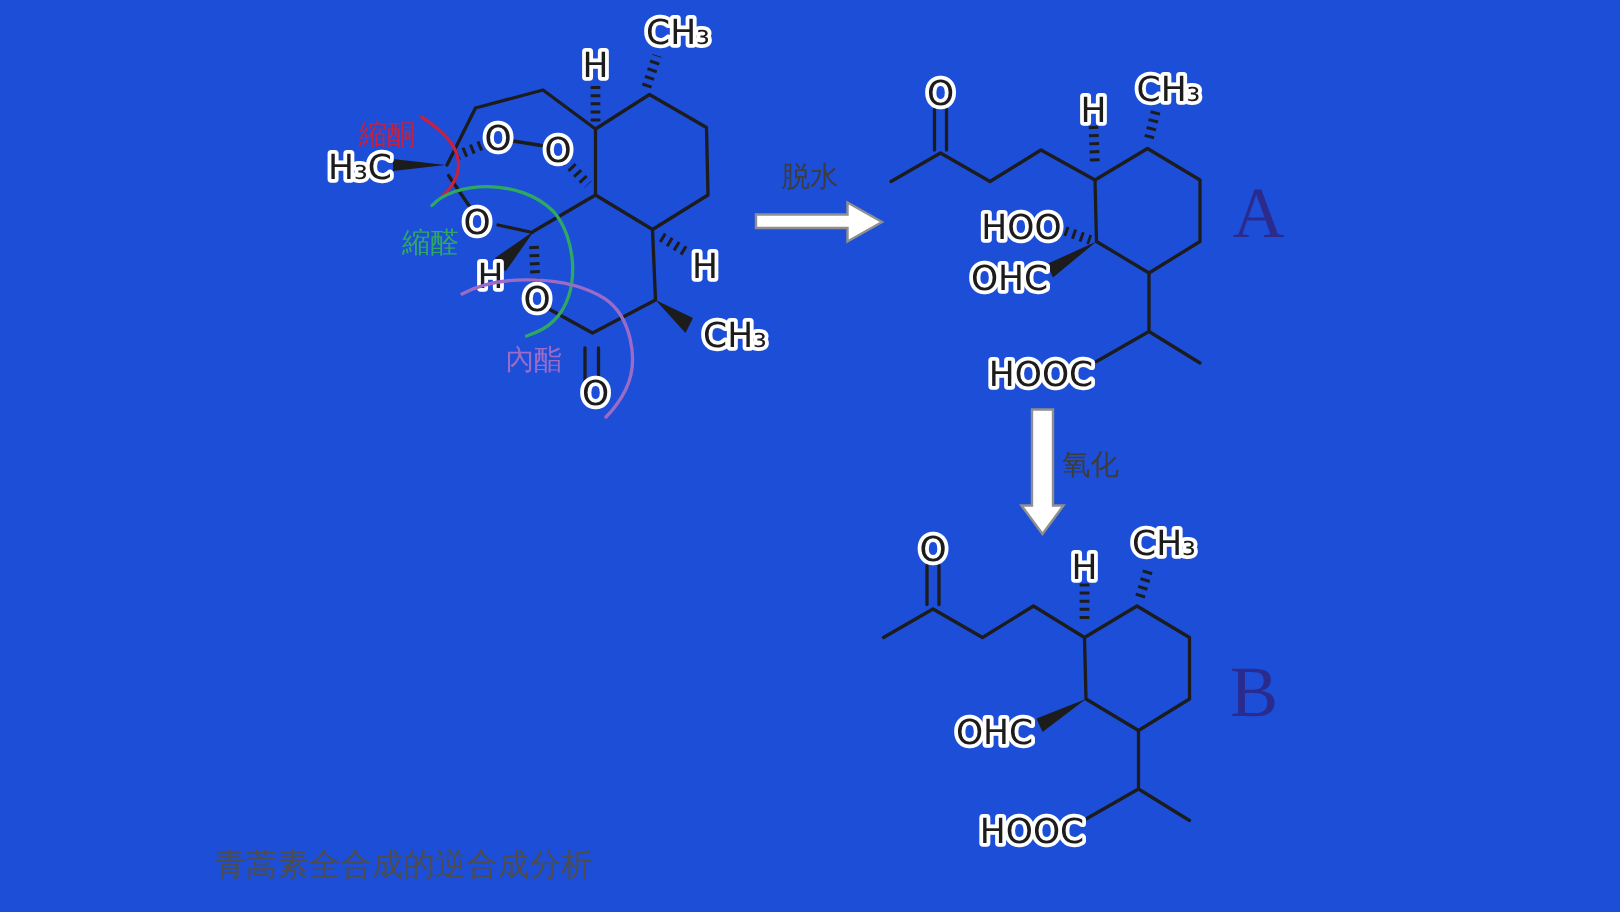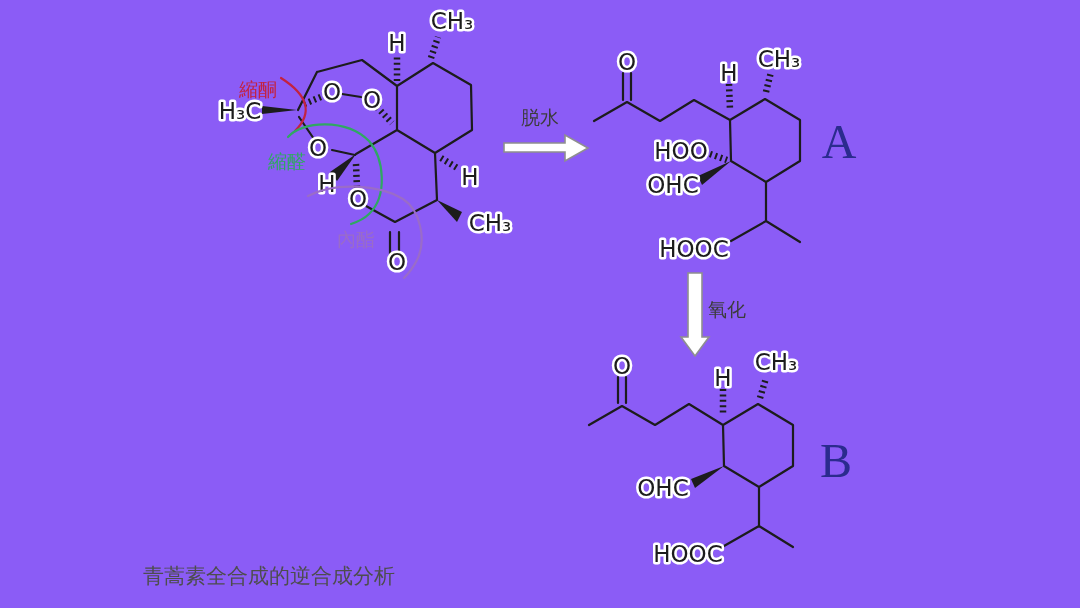--- a/index.html
+++ b/index.html
@@ -1,16 +1,16 @@
 <!DOCTYPE html>
 <html><head>
 <meta charset="utf-8">
 <style>
   html,body{margin:0;padding:0;background:#ffffff;}
-  .canvas{position:relative;width:1080px;height:608px;background:#8b5cf6;overflow:hidden;}
+  .canvas{position:relative;width:1080px;height:608px;background:#1d4ed8;overflow:hidden;}
   svg{display:block;}
   .bonds path{stroke-width:2.2;fill:none;stroke-linecap:round;stroke-linejoin:round;}
   .hashes line{stroke-width:6.5;stroke-dasharray:2 3.4;stroke-linecap:butt;}
   .wedges polygon{stroke:none;}
   .atoms text{font-family:"DejaVu Sans","Liberation Sans",sans-serif;font-size:23px;text-anchor:middle;
     paint-order:stroke;stroke:#ffffff;stroke-width:5px;stroke-linejoin:round;}
   .cjk{font-family:"DejaVu Sans","Liberation Sans",sans-serif;font-size:19px;text-anchor:middle;}
   .rxn{font-family:"DejaVu Sans","Liberation Sans",sans-serif;font-size:19px;text-anchor:middle;}
   .caption-text{font-family:"DejaVu Sans","Liberation Sans",sans-serif;font-size:21px;text-anchor:start;}
   .big-letter{font-family:"Liberation Serif","DejaVu Serif",serif;font-size:48px;text-anchor:middle;}

